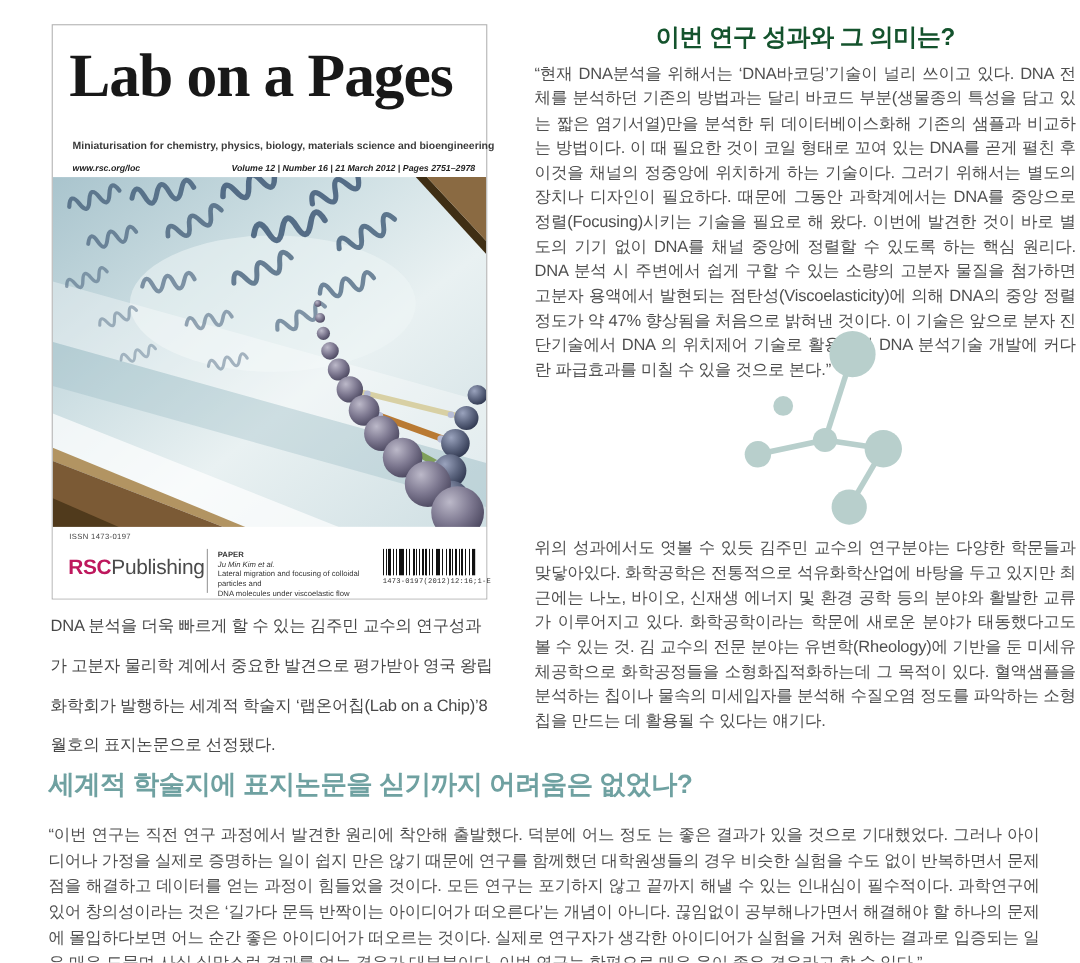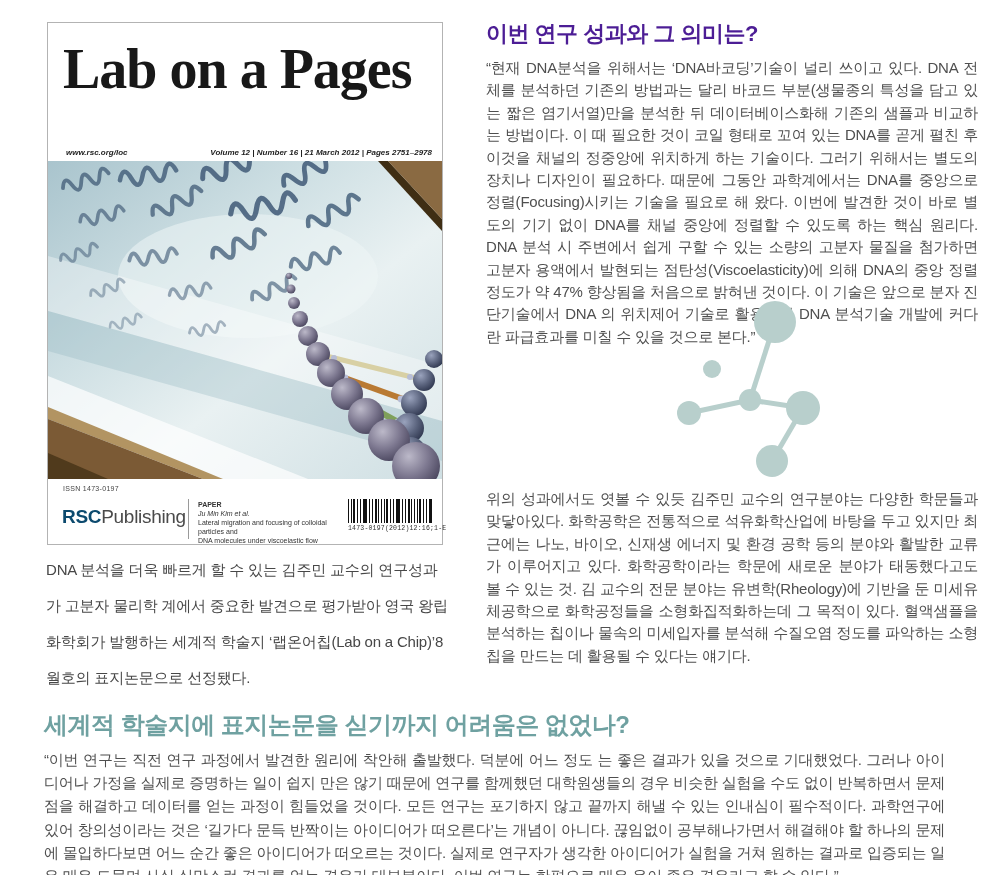--- a/index.html
+++ b/index.html
@@ -27,21 +27,21 @@
   }
   .cover-info{
     position:absolute;left:18px;right:10px;top:125px;
     display:flex;justify-content:space-between;
     font-size:8px;font-weight:bold;color:#222;white-space:nowrap;font-style:italic;
   }
   .cover-art{position:absolute;left:0;top:138px;width:394px;height:318px;overflow:hidden;}
   .cover-foot{position:absolute;left:0;top:456px;width:394px;height:65px;background:#fff;}
   .issn{position:absolute;left:15px;top:6px;font-size:7px;color:#444;letter-spacing:.3px;}
   .publisher{position:absolute;left:14px;top:27px;font-size:19px;color:#4a4a4a;letter-spacing:-.3px;}
-  .publisher b{color:#0c4a6e;}
+  .publisher b{color:#be185d;}
   .foot-divider{position:absolute;left:140px;top:20px;width:1px;height:40px;background:#9a9a9a;}
   .paper-block{position:absolute;left:150px;top:21px;font-size:7px;line-height:9px;color:#333;width:145px;}
   .paper-block .lbl{font-weight:bold;}
   .paper-block .auth{font-style:italic;}
   .barcode{position:absolute;left:300px;top:20px;width:84px;}
   .barcode-bars{
     height:24px;background-color:#ffffff;
     background-image:
       repeating-linear-gradient(90deg,#111 0 1px,rgba(0,0,0,0) 1px 3px),
       repeating-linear-gradient(90deg,rgba(0,0,0,0) 0 5px,#111 5px 7px,rgba(0,0,0,0) 7px 11px);
@@ -71,20 +71,21 @@
 
   
   #heading2{left:44px;top:697px;width:900px;font-size:24px;}
   #para3{left:44px;top:748px;width:901px;font-size:15px;line-height:23.2px;}
 </style>
 </head>
 <body>
 
 <div id="cover" class="abs">
   <div class="cover-title">Lab on a Pages</div>
+  <div class="cover-subtitle">Miniaturisation for chemistry, physics, biology, materials science and bioengineering</div>
   <div class="cover-info">
     <span>www.rsc.org/loc</span>
     <span>Volume 12 | Number 16 | 21 March 2012 | Pages 2751–2978</span>
   </div>
 
   <div class="cover-art">
     <svg width="394" height="318" viewBox="0 0 394 318" xmlns="http://www.w3.org/2000/svg">
       <defs>
         <linearGradient id="bg" x1="0" y1="0" x2="1" y2="1">
           <stop offset="0" stop-color="#a9c4cd"></stop>
@@ -197,21 +198,21 @@
     </div>
     <div class="barcode">
       <div class="barcode-bars"></div>
       <div class="barcode-num">1473-0197(2012)12:16;1-E</div>
     </div>
   </div>
 </div>
 
 <div id="caption" class="abs">DNA 분석을 더욱 빠르게 할 수 있는 김주민 교수의 연구성과가 고분자 물리학 계에서 중요한 발견으로 평가받아 영국 왕립화학회가 발행하는 세계적 학술지 ‘랩온어칩(Lab on a Chip)’8월호의 표지논문으로 선정됐다.</div>
 
-<div id="heading1" class="abs sec-heading" style="color:#4c1d95;">이번 연구 성과와 그 의미는?</div>
+<div id="heading1" class="abs sec-heading" style="color:#14532d;text-align:center;">이번 연구 성과와 그 의미는?</div>
 <div id="para1" class="abs body-par">“현재 DNA분석을 위해서는 ‘DNA바코딩’기술이 널리 쓰이고 있다. DNA 전체를 분석하던 기존의 방법과는 달리 바코드 부분(생물종의 특성을 담고 있는 짧은 염기서열)만을 분석한 뒤 데이터베이스화해 기존의 샘플과 비교하는 방법이다. 이 때 필요한 것이 코일 형태로 꼬여 있는 DNA를 곧게 펼친 후 이것을 채널의 정중앙에 위치하게 하는 기술이다. 그러기 위해서는 별도의 장치나 디자인이 필요하다. 때문에 그동안 과학계에서는 DNA를 중앙으로 정렬(Focusing)시키는 기술을 필요로 해 왔다. 이번에 발견한 것이 바로 별도의 기기 없이 DNA를 채널 중앙에 정렬할 수 있도록 하는 핵심 원리다. DNA 분석 시 주변에서 쉽게 구할 수 있는 소량의 고분자 물질을 첨가하면 고분자 용액에서 발현되는 점탄성(Viscoelasticity)에 의해 DNA의 중앙 정렬정도가 약 47% 향상됨을 처음으로 밝혀낸 것이다. 이 기술은 앞으로 분자 진단기술에서 DNA 의 위치제어 기술로 활용되어 DNA 분석기술 개발에 커다란 파급효과를 미칠 수 있을 것으로 본다.”</div>
 
 <div id="molecule" class="abs">
   <svg width="190" height="190" viewBox="0 0 190 190" xmlns="http://www.w3.org/2000/svg">
     <g stroke="#b8cfcc" stroke-width="5">
       <line x1="95" y1="105" x2="120" y2="27"></line>
       <line x1="95" y1="105" x2="34" y2="118"></line>
       <line x1="95" y1="105" x2="148" y2="113"></line>
       <line x1="148" y1="113" x2="117" y2="166"></line>
     </g>
@@ -221,14 +222,14 @@
       <circle cx="95" cy="105" r="11"></circle>
       <circle cx="34" cy="118" r="12"></circle>
       <circle cx="148" cy="113" r="17"></circle>
       <circle cx="117" cy="166" r="16"></circle>
     </g>
   </svg>
 </div>
 
 <div id="para2" class="abs body-par">위의 성과에서도 엿볼 수 있듯 김주민 교수의 연구분야는 다양한 학문들과 맞닿아있다. 화학공학은 전통적으로 석유화학산업에 바탕을 두고 있지만 최근에는 나노, 바이오, 신재생 에너지 및 환경 공학 등의 분야와 활발한 교류가 이루어지고 있다. 화학공학이라는 학문에 새로운 분야가 태동했다고도 볼 수 있는 것. 김 교수의 전문 분야는 유변학(Rheology)에 기반을 둔 미세유체공학으로 화학공정들을 소형화집적화하는데 그 목적이 있다. 혈액샘플을 분석하는 칩이나 물속의 미세입자를 분석해 수질오염 정도를 파악하는 소형 칩을 만드는 데 활용될 수 있다는 얘기다.</div>
 
-<div id="heading2" class="abs sec-heading" style="color:#6fa1a1;margin-top:12px;">세계적 학술지에 표지논문을 싣기까지 어려움은 없었나?</div>
+<div id="heading2" class="abs sec-heading" style="color:#6fa1a1;">세계적 학술지에 표지논문을 싣기까지 어려움은 없었나?</div>
 <div id="para3" class="abs body-par">“이번 연구는 직전 연구 과정에서 발견한 원리에 착안해 출발했다. 덕분에 어느 정도 는 좋은 결과가 있을 것으로 기대했었다. 그러나 아이디어나 가정을 실제로 증명하는 일이 쉽지 만은 않기 때문에 연구를 함께했던 대학원생들의 경우 비슷한 실험을 수도 없이 반복하면서 문제점을 해결하고 데이터를 얻는 과정이 힘들었을 것이다. 모든 연구는 포기하지 않고 끝까지 해낼 수 있는 인내심이 필수적이다. 과학연구에 있어 창의성이라는 것은 ‘길가다 문득 반짝이는 아이디어가 떠오른다’는 개념이 아니다. 끊임없이 공부해나가면서 해결해야 할 하나의 문제에 몰입하다보면 어느 순간 좋은 아이디어가 떠오르는 것이다. 실제로 연구자가 생각한 아이디어가 실험을 거쳐 원하는 결과로 입증되는 일은 매우 드물며 사실 실망스런 결과를 얻는 경우가 대부분이다. 이번 연구는 한편으로 매우 운이 좋은 경우라고 할 수 있다.”</div>
 
 </body></html>

